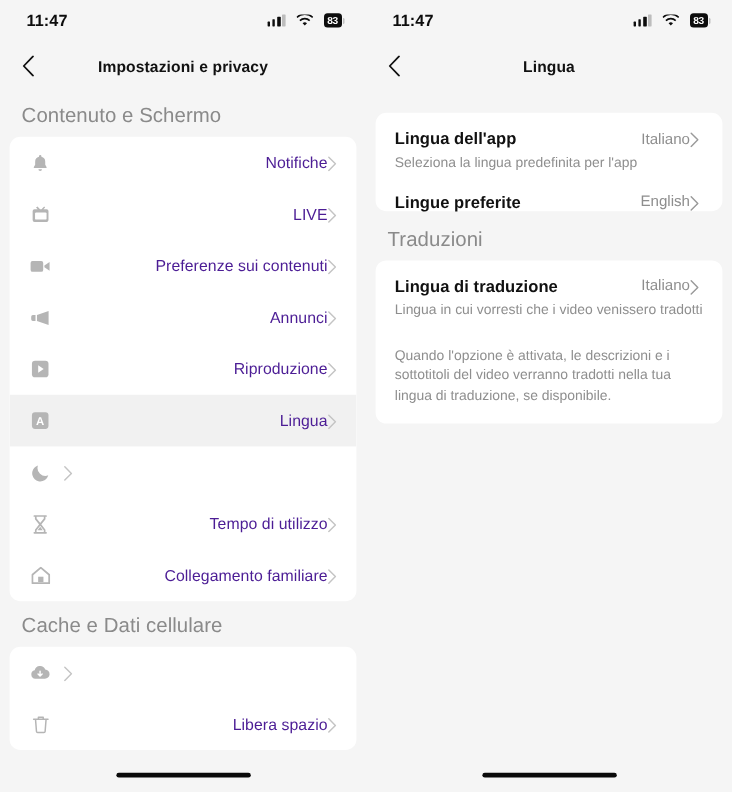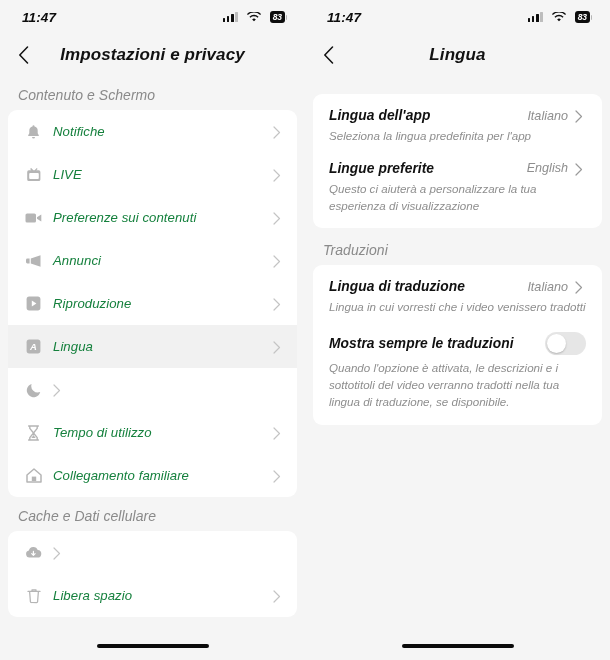--- a/index.html
+++ b/index.html
@@ -2,21 +2,21 @@
 <html><head>
 <meta charset="utf-8">
 <style>
   * { box-sizing: border-box; margin: 0; padding: 0; }
   html, body {
     width: 610px; height: 660px;
     font-family: "Liberation Sans", sans-serif;
     background: #ffffff;
     overflow: hidden;
   }
-  .screens { display: flex; width: 610px; height: 660px; font-style: italic; }
+  .screens { display: flex; width: 610px; height: 660px; }
   .phone {
     width: 305px; height: 660px;
     background: #f5f5f5;
     position: relative;
     overflow: hidden;
   }
   .phone.right { background: #f5f5f5; }
 
   
   .statusbar {
@@ -54,27 +54,27 @@
   }
   .back {
     position: absolute; left: 10px; top: 50%;
     transform: translateY(-50%);
     width: 26px; height: 26px;
     display: flex; align-items: center; justify-content: center;
     cursor: pointer;
   }
   .nav-title {
     width: 100%; text-align: center;
-    font-size: 17px; font-weight: bold; color: #111;
+    font-size: 13px; font-weight: bold; color: #111;
     letter-spacing: .1px;
   }
 
   
   .section-head {
-    font-size: 14px; color: #8a8a8a;
+    font-size: 17px; color: #8a8a8a;
     padding: 11px 0 7px 18px;
     letter-spacing: .05px;
   }
   .card {
     background: #ffffff;
     margin: 0 8px;
     border-radius: 9px;
     overflow: hidden;
   }
   .row {
@@ -84,39 +84,39 @@
     cursor: pointer;
   }
   .row.selected { background: #f1f1f1; }
   .row .ic {
     width: 19px; height: 19px;
     margin-right: 10px;
     display: flex; align-items: center; justify-content: center;
     flex: 0 0 19px;
   }
   .row .lbl {
-    font-size: 13.2px; color: #15803d;
-    flex: 1; letter-spacing: .05px;
+    font-size: 13.2px; color: #4c1d95;
+    flex: 1; letter-spacing: .05px; text-align: right;
   }
   .chev { width: 11px; height: 11px; flex: 0 0 11px; }
 
   
   .rcard {
     background: #fff;
     margin: 0 8px;
     border-radius: 9px;
     padding: 0 16px;
   }
   .rrow { padding: 14px 0 0 0; }
   .rrow-top {
     display: flex; align-items: center; justify-content: space-between;
     cursor: pointer;
   }
   .rrow-title { font-size: 13.8px; font-weight: bold; color: #111; letter-spacing: .05px; }
-  .rrow-right { display: flex; align-items: center; gap: 7px; }
+  .rrow-right { display: flex; align-items: center; }
   .rrow-value { font-size: 12.6px; color: #8e8e8e; }
   .rrow-sub {
     font-size: 11.6px; color: #8e8e8e;
     line-height: 1.45;
     padding: 5px 0 14px 0;
     max-width: 265px;
   }
   .rrow-sub.wide { max-width: 280px; }
 
   
@@ -413,21 +413,20 @@
           <span class="rrow-title">Lingue preferite</span>
           <span class="rrow-right">
             <span class="rrow-value">English</span>
             <span class="chev">
               <svg width="8" height="13" viewBox="0 0 8 13">
                   <path d="M1 1l5.5 5.5L1 12" stroke="#9a9a9a" stroke-width="1.2" fill="none" stroke-linecap="round" stroke-linejoin="round"></path>
                 </svg>
             </span>
           </span>
         </div>
-        <div class="rrow-sub">Questo ci aiuterà a personalizzare la tua esperienza di visualizzazione</div>
       </div>
 
     </div>
 
     <div class="section-head" style="padding-top:14px">Traduzioni</div>
 
     <div class="rcard">
 
       <div class="rrow">
         <div class="rrow-top">
@@ -438,28 +437,20 @@
               <svg width="8" height="13" viewBox="0 0 8 13">
                   <path d="M1 1l5.5 5.5L1 12" stroke="#9a9a9a" stroke-width="1.2" fill="none" stroke-linecap="round" stroke-linejoin="round"></path>
                 </svg>
             </span>
           </span>
         </div>
         <div class="rrow-sub wide">Lingua in cui vorresti che i video venissero tradotti</div>
       </div>
 
       <div class="rrow" style="padding-top:2px">
-        <div class="rrow-top">
-          <span class="rrow-title">Mostra sempre le traduzioni</span>
-          <span class="rrow-right">
-            <span class="toggle">
-              <span class="knob"></span>
-            </span>
-          </span>
-        </div>
         <div class="rrow-sub wide">Quando l'opzione è attivata, le descrizioni e i sottotitoli del video verranno tradotti nella tua lingua di traduzione, se disponibile.</div>
       </div>
 
     </div>
 
     <div class="home-ind"></div>
   </div>
 
 </div>
 

